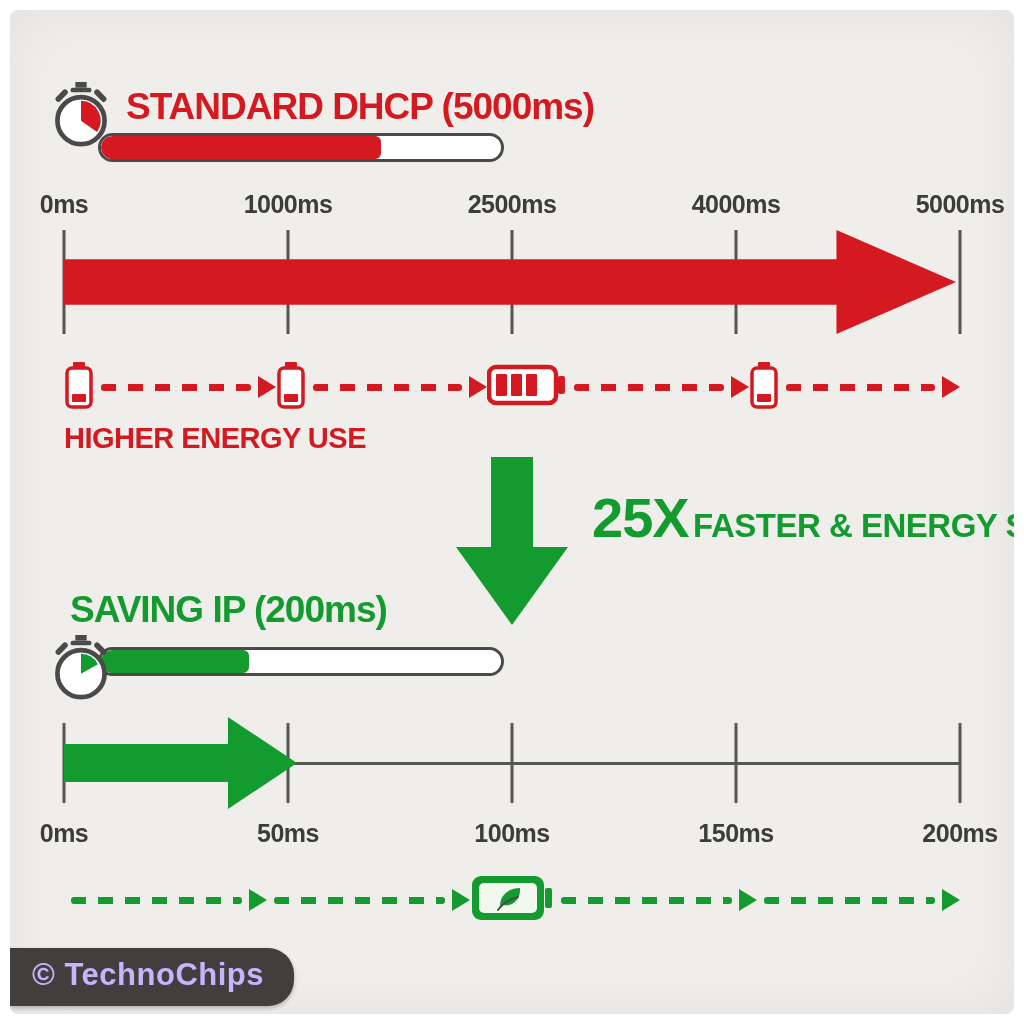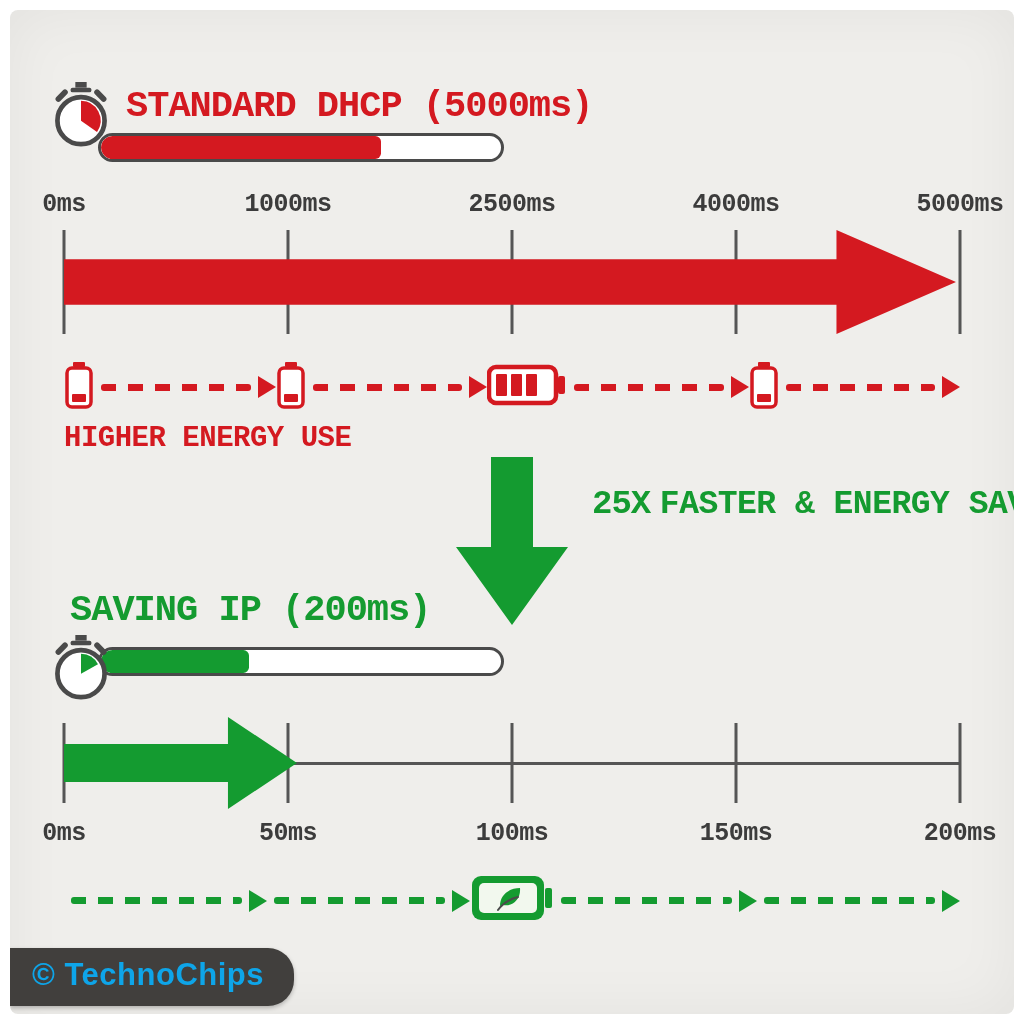--- a/index.html
+++ b/index.html
@@ -13,21 +13,21 @@
   body{
     width:1024px;height:1024px;background:#ffffff;
     font-family:"Liberation Sans", sans-serif;
     overflow:hidden;
   }
   .panel{
     position:relative;margin:10px;width:1004px;height:1004px;
     background:var(--panel);border-radius:8px;overflow:hidden;
     box-shadow:inset 0 0 60px rgba(0,0,0,0.05);
   }
-  .content{padding:78px 54px 0 54px;font-family:Liberation Mono, monospace;}
+  .content{padding:78px 54px 0 54px;}
 
   
   .band{position:relative;margin-left:0;}
   .band h1{
     margin:0 0 8px 62px;
     font-size:37px;line-height:1;letter-spacing:-1px;font-weight:bold;
   }
   .red-text{color:var(--red);}
   .green-text{color:var(--green);}
   .watch{position:absolute;left:-12px;top:-6px;z-index:3;}
@@ -72,38 +72,38 @@
   .head-green{border-left:18px solid var(--green);}
   .energy-label{
     margin-top:8px;text-align:left;
     font-size:29px;font-weight:bold;letter-spacing:-0.5px;
   }
 
   
   .middle{position:relative;height:182px;}
   .down-arrow{position:absolute;left:calc(50% - 56px);top:2px;}
   .compare-label{position:absolute;left:calc(50% + 80px);top:30px;white-space:nowrap;}
-  .compare-label .big{font-size:34px;font-weight:bold;letter-spacing:-1px;}
+  .compare-label .big{font-size:56px;font-weight:bold;letter-spacing:-1px;}
   .compare-label .rest{font-size:33px;font-weight:bold;letter-spacing:-0.5px;}
 
   .static-header{margin-top:-48px;}
   .static-header h1{margin:0 0 14px 6px;font-size:37px;letter-spacing:-1px;font-weight:bold;}
   .bar-row{position:relative;height:52px;}
   .bar-row .watch{top:-10px;}
   .bar-row .pbar{margin-left:34px;top:2px;}
 
   
   .f-red{fill:var(--red);} .f-green{fill:var(--green);}
   .f-dark{fill:#4a4a4a;} .f-white{fill:#ffffff;} .f-inner{fill:#f2f8ee;}
   .s-red{stroke:var(--red);} .s-dark{stroke:#4a4a4a;}
 
   
   .watermark{
     position:absolute;left:0;bottom:8px;
-    background:#413f3d;color:#0ea5e9;
+    background:#413f3d;color:#c4b5fd;
     font-size:31px;font-weight:bold;letter-spacing:0.5px;
     padding:9px 30px 13px 22px;border-radius:0 26px 26px 0;
     box-shadow:0 2px 4px rgba(0,0,0,0.25);
   }
   .battery{flex:none;}
 </style>
 </head>
 <body>
 
 <div class="panel">

